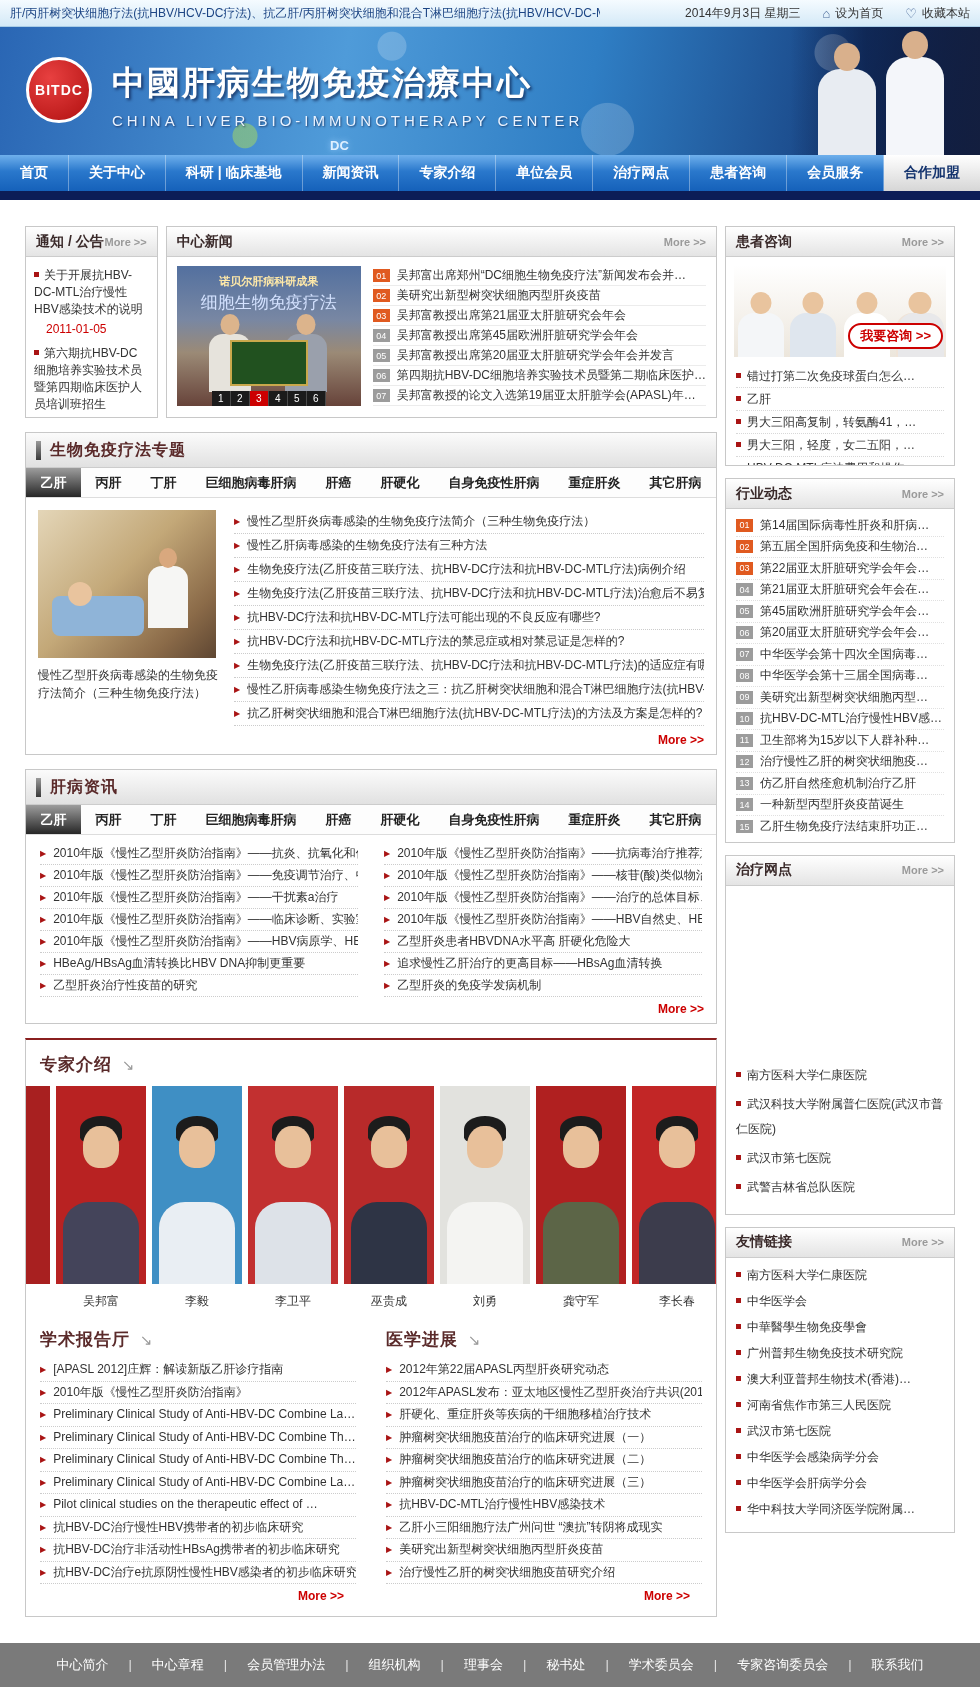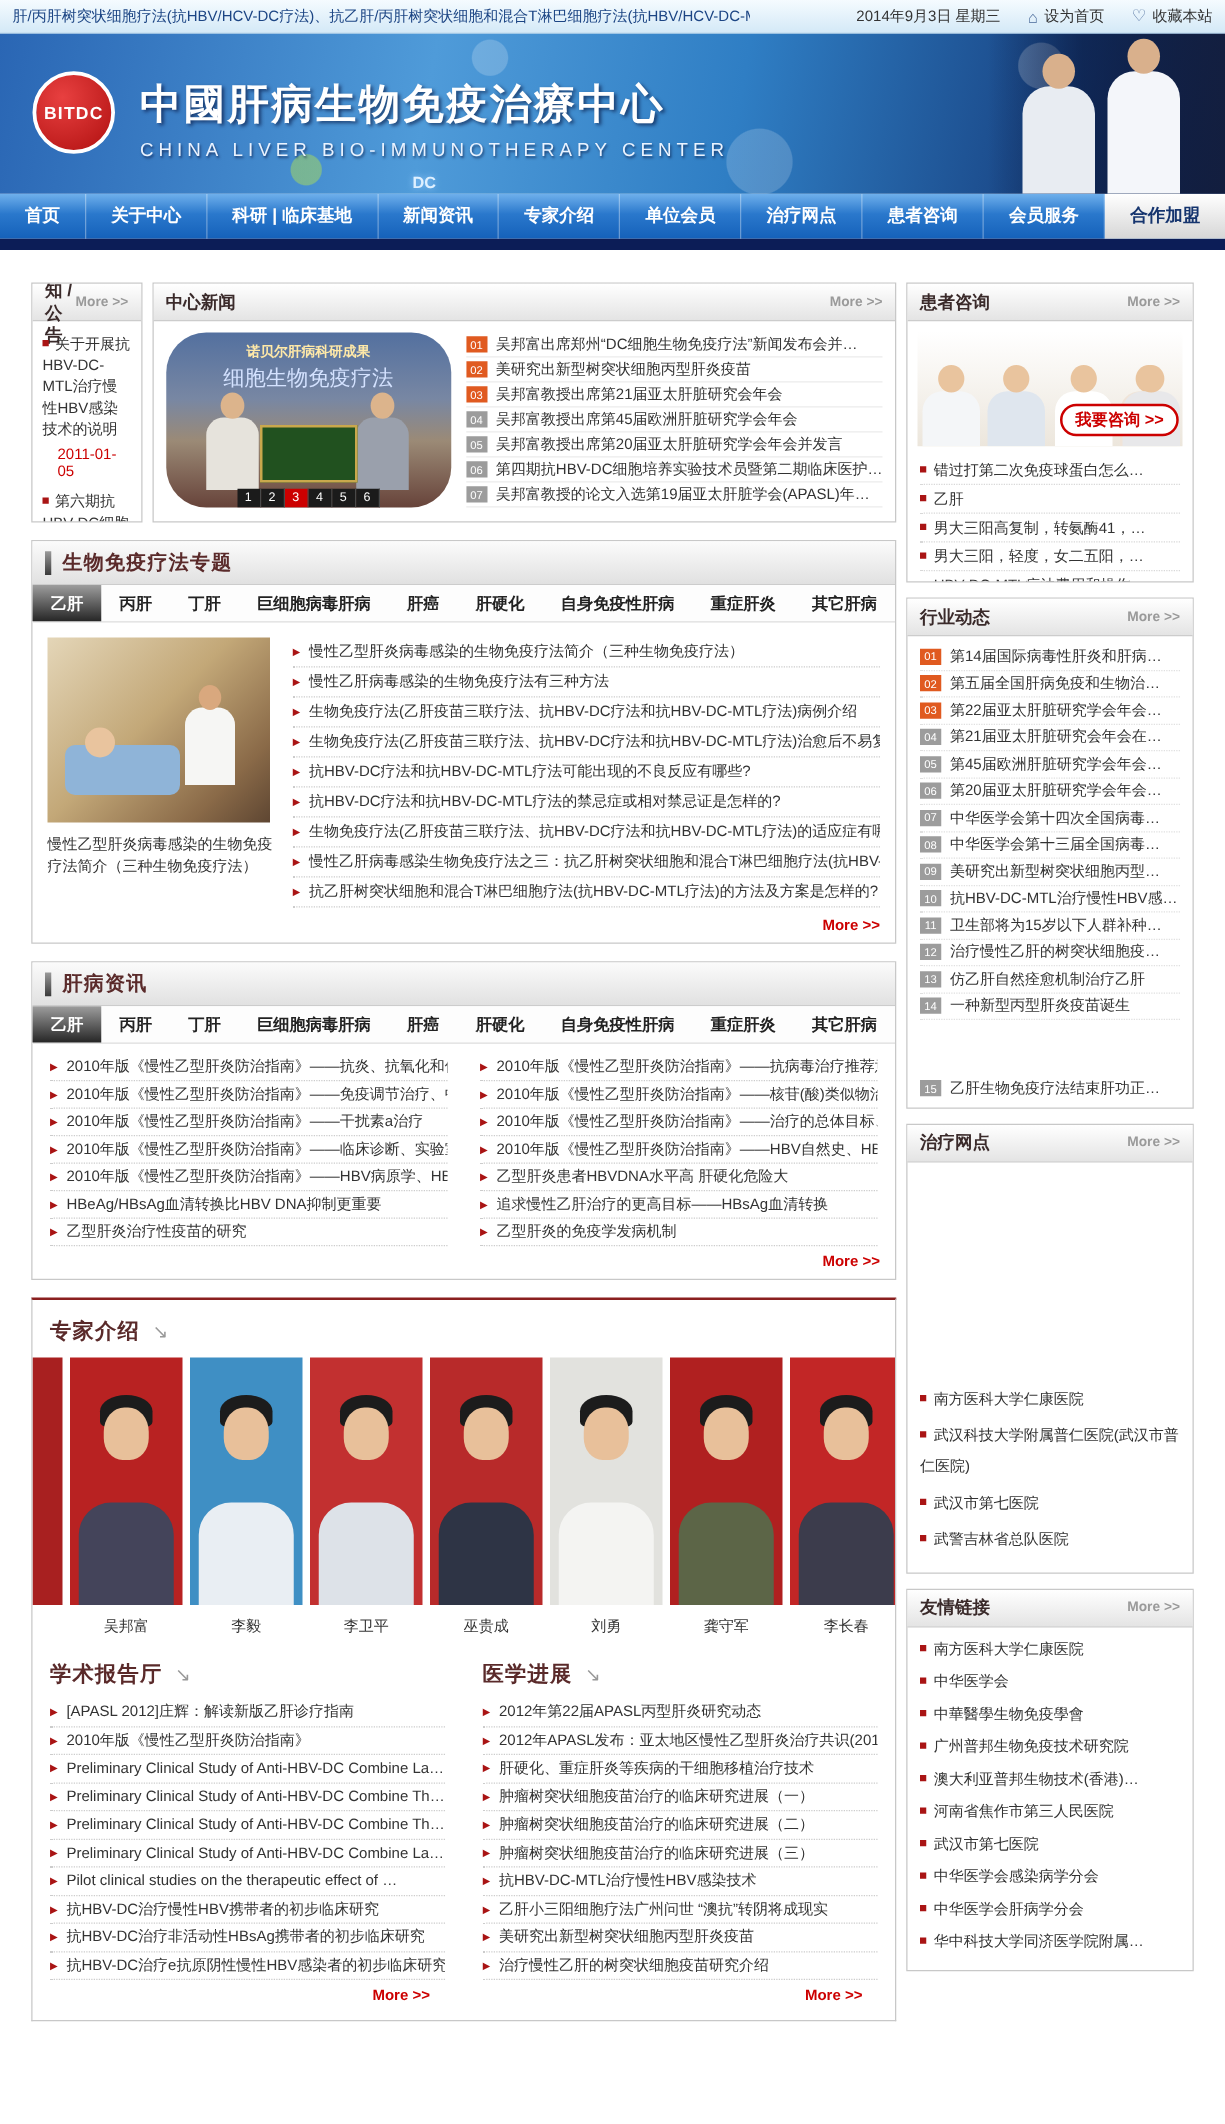--- a/index.html
+++ b/index.html
@@ -58,22 +58,22 @@
   
   .row1 { display:flex; gap:8px; }
   .notice-box { width:172px; height:192px; overflow:hidden; }
   .notice-list { padding:10px 8px; }
   .notice-item { font-size:12px; color:#333; line-height:17px; margin-bottom:4px; cursor:pointer; }
   .notice-item::before { content:""; display:inline-block; width:5px; height:5px; background:#a91414; margin-right:5px; vertical-align:2px; }
   .notice-date { font-size:12px; color:#cc0000; margin:1px 0 9px 12px; }
 
   .news-box { flex:1; height:192px; }
   .news-body { display:flex; gap:12px; padding:9px 10px; }
-  .news-photo { width:228px; height:140px; position:relative; flex:none; overflow:hidden;
-    background:linear-gradient(180deg,#53709f 0%,#7887a3 38%,#9b8a76 62%,#67433a 100%);border-radius:32px; }
+  .news-photo { width:184px; height:140px; position:relative; flex:none; overflow:hidden;
+    background:linear-gradient(180deg,#53709f 0%,#7887a3 38%,#9b8a76 62%,#67433a 100%); }
   .photo-line1 { position:absolute; top:8px; width:100%; text-align:center; color:#ffe9a8; font-size:11px; font-weight:bold; }
   .photo-line2 { position:absolute; top:25px; width:100%; text-align:center; color:#d4e2ff; font-size:17px; }
   .np-person { position:absolute; bottom:14px; width:42px; height:58px; border-radius:14px 14px 0 0; background:#e6e3dc; }
   .np-person::before { content:""; position:absolute; top:-20px; left:50%; transform:translateX(-50%); width:19px; height:21px; border-radius:50%; background:#dcb48c; }
   .np-person.p2 { right:34px; background:#9aa0ac; }
   .np-person.p1 { left:32px; }
   .plaque { position:absolute; bottom:20px; left:50%; transform:translateX(-50%); width:78px; height:46px;
     background:#21511f; border:2px solid #c9a84c; }
   .pagination { position:absolute; bottom:0; left:50%; transform:translateX(-50%); display:flex; }
   .pg { width:19px; height:15px; background:#1b1b1b; border-right:1px solid #4a4a4a; color:#fff; font-size:10px;
@@ -98,21 +98,21 @@
     color:#cc0000; font-size:13px; font-weight:bold; padding:2px 10px; cursor:pointer; }
   .side-list { padding:4px 10px 6px; }
   .side-item { font-size:12px; color:#333; line-height:22px; border-bottom:1px dotted #d8d8d8;
     white-space:nowrap; overflow:hidden; cursor:pointer; }
   .side-item:last-child { border-bottom:none; }
   .side-item::before { content:""; display:inline-block; width:5px; height:5px; background:#a91414; margin-right:6px; vertical-align:2px; }
   .side-item.wrap { white-space:normal; line-height:21px; padding:2px 0; }
 
   .industry-box .num-row { display:flex; align-items:center; gap:7px; height:21.5px; border-bottom:1px dotted #e0e0e0;
     font-size:12px; color:#333; white-space:nowrap; overflow:hidden; cursor:pointer; }
-  .industry-box .num-row:last-child { border-bottom:none;margin-top:44px; }
+  .industry-box .num-row:last-child { border-bottom:none; }
   .industry-list { padding:6px 10px 4px; }
 
   .network-box { height:360px; display:flex; flex-direction:column; }
   .network-list { margin-top:auto; padding:6px 10px 12px; }
   .network-list .side-item { border-bottom:none; line-height:25px; }
 
   .links-box .side-item { border-bottom:none; line-height:26px; }
   .links-box { padding-bottom:4px; }
 
   
@@ -650,18 +650,30 @@
             <div class="side-item">河南省焦作市第三人民医院</div>
             <div class="side-item">武汉市第七医院</div>
             <div class="side-item">中华医学会感染病学分会</div>
             <div class="side-item">中华医学会肝病学分会</div>
             <div class="side-item">华中科技大学同济医学院附属…</div>
           </div>
       </div>
     </div>
   </div>
 
+  <div class="footer-nav">
+
+  <span class="fn-item">中心简介</span>
+      <span class="fn-item">中心章程</span>
+      <span class="fn-item">会员管理办法</span>
+      <span class="fn-item">组织机构</span>
+      <span class="fn-item">理事会</span>
+      <span class="fn-item">秘书处</span>
+      <span class="fn-item">学术委员会</span>
+      <span class="fn-item">专家咨询委员会</span>
+      <span class="fn-item">联系我们</span>
+    </div>
 
   <div class="footer">
     
     
   </div>
 </div>
 
 </body></html>

